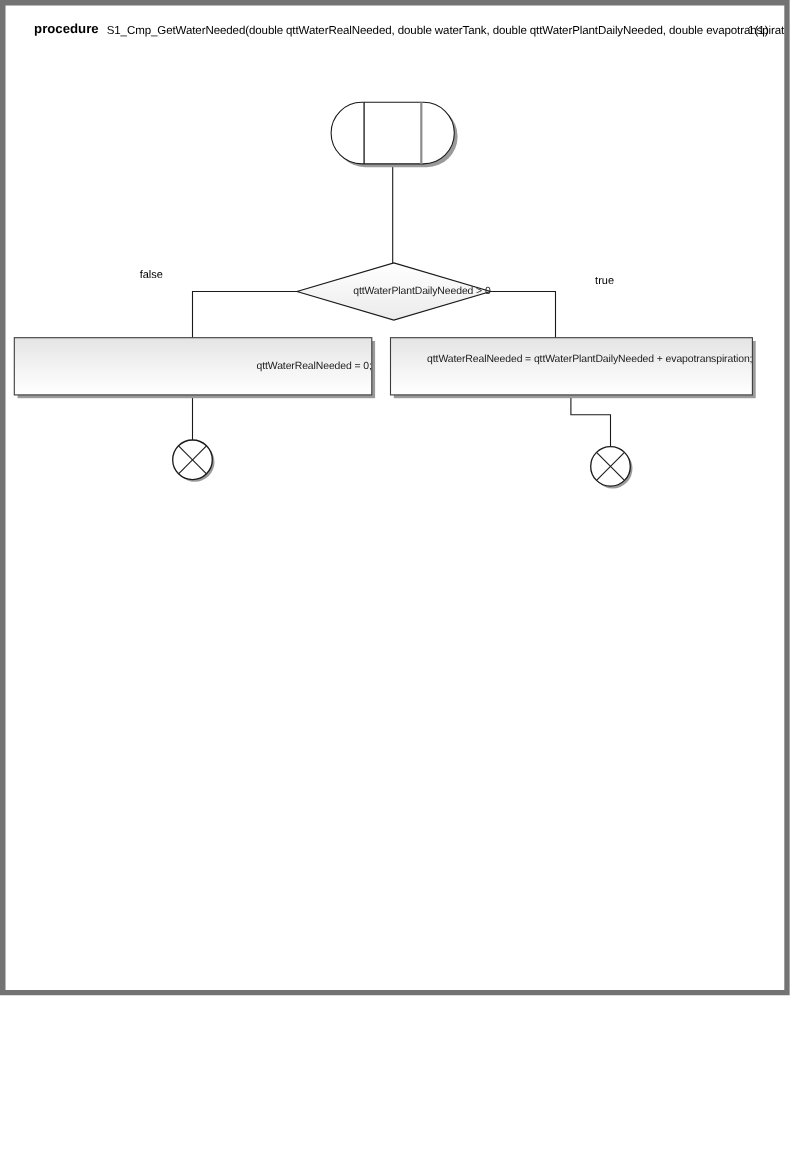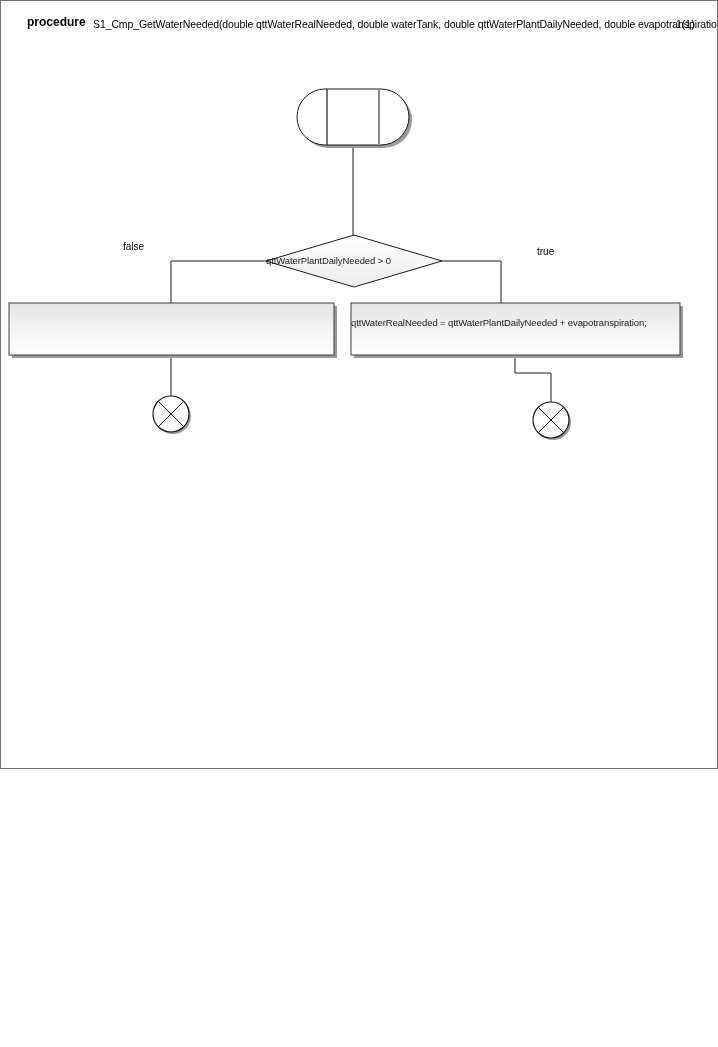--- a/index.html
+++ b/index.html
@@ -7,24 +7,24 @@
     margin: 0;
     padding: 0;
     background: #ffffff;
   }
   body {
     font-family: "Liberation Sans", sans-serif;
   }
   #page {
     position: relative;
     width: 718px;
-    height: 769px;
+    height: 905px;
     background: #ffffff;
     box-sizing: border-box;
-    border: 1px solid #737373;
+    border: 5px solid #737373;
     overflow: hidden;
   }
   #diagram-svg {
     position: absolute;
     left: 0;
     top: 0;
     width: 718px;
     height: 1047px;
   }
   .hdr-kw {
@@ -53,21 +53,21 @@
     font-size: 10.5px;
     color: #000000;
     white-space: nowrap;
   }
   .node-label {
     position: absolute;
     font-size: 9.5px;
     color: #1a1a1a;
     white-space: nowrap;
     letter-spacing: -0.1px;
-    text-align: left;
+    text-align: right;
   }
   .branch-label {
     position: absolute;
     font-size: 10px;
     color: #000000;
     white-space: nowrap;
   }
 </style>
 </head>
 <body>
@@ -137,20 +137,21 @@
     <g>
       <circle cx="552" cy="421" r="18" fill="#9a9a9a" stroke="none"></circle>
       <circle cx="550" cy="419" r="18" fill="#ffffff" stroke="#1a1a1a" stroke-width="1.2"></circle>
       <line x1="537.3" y1="406.3" x2="562.7" y2="431.7" stroke="#1a1a1a" stroke-width="1"></line>
       <line x1="562.7" y1="406.3" x2="537.3" y2="431.7" stroke="#1a1a1a" stroke-width="1"></line>
     </g>
   </svg>
 
   <div class="node-label" style="left:265px; top:254px; width:176px;">qttWaterPlantDailyNeeded &gt; 0</div>
 
+  <div class="node-label" style="left:8px; top:322px; width:325px;">qttWaterRealNeeded = 0;</div>
 
   <div class="node-label" style="left:350px; top:316px; width:329px;">qttWaterRealNeeded = qttWaterPlantDailyNeeded + evapotranspiration;</div>
 
   <div class="branch-label" style="left:122px; top:240px;">false</div>
 
   <div class="branch-label" style="left:536px; top:245px;text-align:right;">true</div>
 
 </div>
 
 </body></html>

